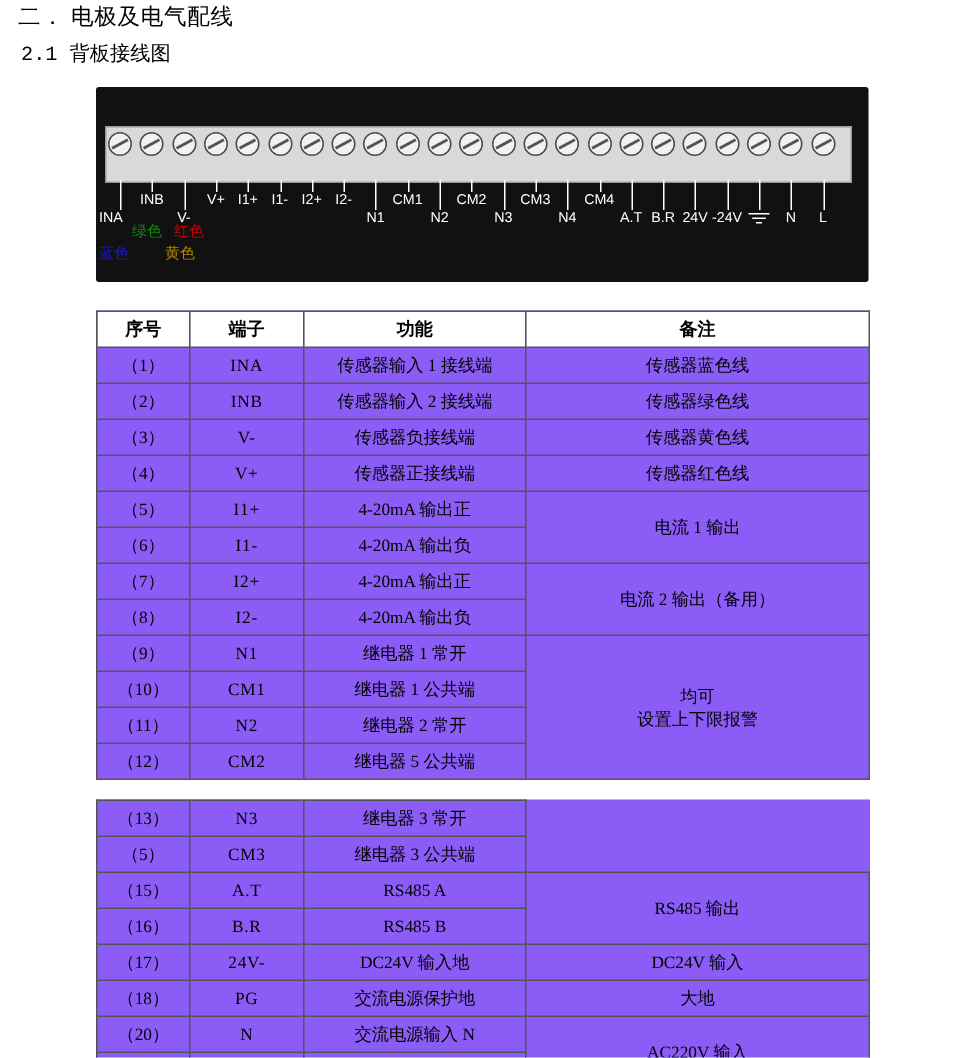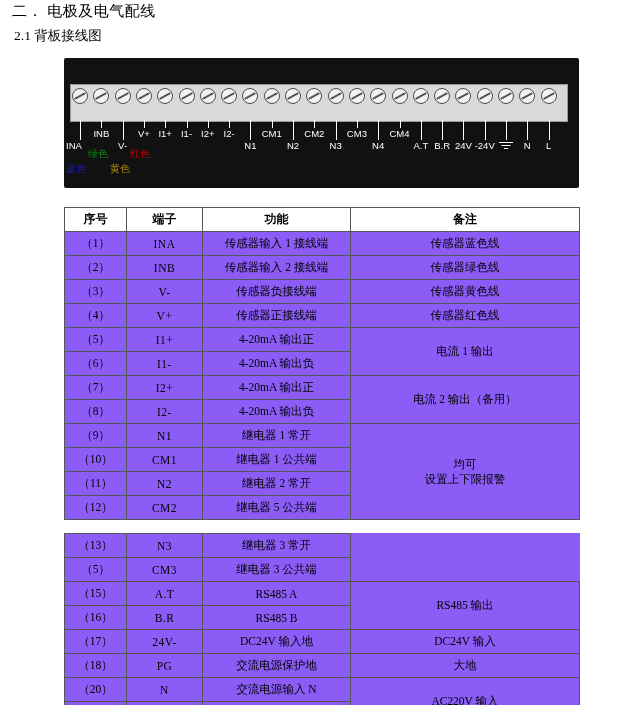--- a/index.html
+++ b/index.html
@@ -36,21 +36,21 @@
     top: 0;
     width: 642px;
     height: 18px;
     overflow: hidden;
   }
   .heading-sub {
     position: absolute;
     left: 14px;
     top: 27px;
     font-size: 13.5px;
-    font-family: Liberation Serif, serif;
+    font-family: Liberation Mono, monospace;
     white-space: nowrap;
   }
 
   
   .diagram {
     position: absolute;
     left: 64px;
     top: 58px;
     width: 515px;
     height: 130px;
@@ -394,14 +394,14 @@
           <td>（21）</td>
           <td class="mono-term">L</td>
           <td>交流电源输入 L</td>
         </tr>
       </tbody>
   </table>
 
 <div class="wlabel" style="left: 66px; top: 162px; color: rgb(26, 26, 208);">蓝色</div>
     <div class="wlabel" style="left: 110px; top: 162px; color: rgb(181, 137, 0);">黄色</div>
     <div class="wlabel" style="left: 88px; top: 147px; color: rgb(10, 143, 10);">绿色</div>
-    <div class="wlabel" style="left: 130px; top: 147px; color: rgb(204, 0, 0);">红色</div>
+    <div class="wlabel" style="left: 116px; top: 147px; color: rgb(204, 0, 0);">红色</div>
   </div>
 
 </body></html>

